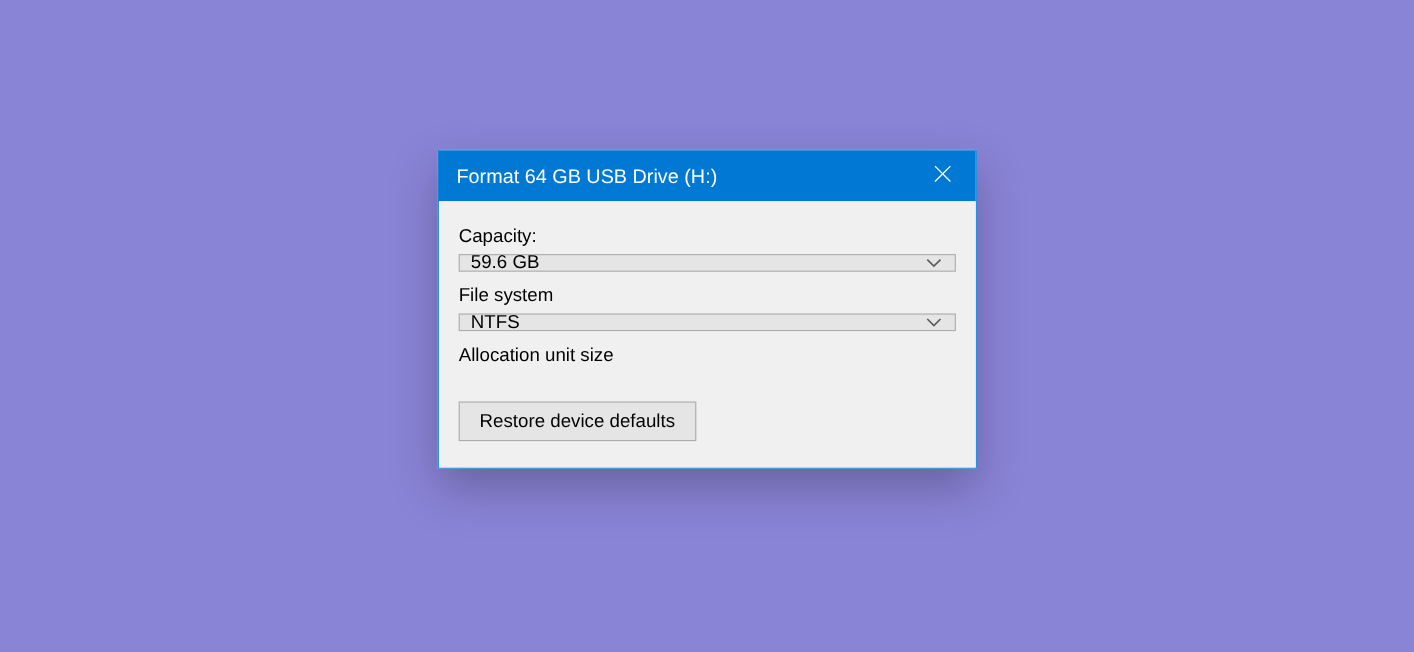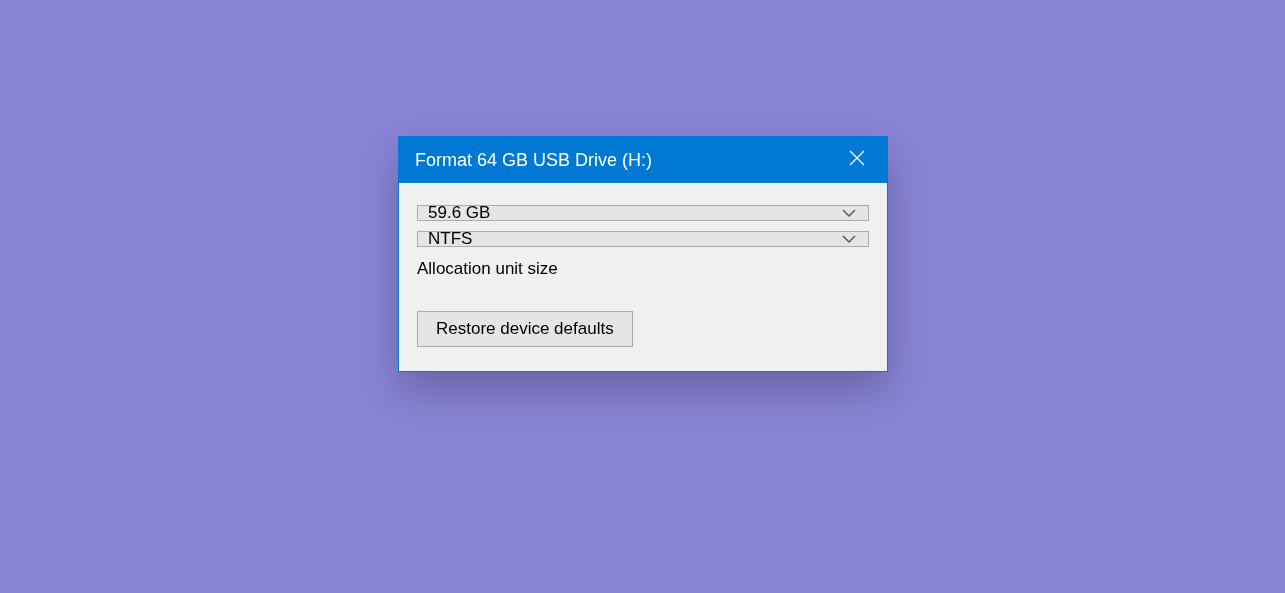--- a/index.html
+++ b/index.html
@@ -120,29 +120,31 @@
       <span>
         <svg viewBox="0 0 16 16">
             <line x1="1" y1="1" x2="15" y2="15"></line>
             <line x1="15" y1="1" x2="1" y2="15"></line>
           </svg>
       </span>
     </div>
   </div>
   <div class="content">
 
+    <div class="field-label">Capacity:</div>
     <div class="combo">
       <span class="combo-value">59.6 GB</span>
       <span class="combo-chevron">
         <svg viewBox="0 0 14 10">
             <polyline points="1,2 7,8 13,2"></polyline>
           </svg>
       </span>
     </div>
 
+    <div class="field-label">File system</div>
     <div class="combo">
       <span class="combo-value">NTFS</span>
       <span class="combo-chevron">
         <svg viewBox="0 0 14 10">
             <polyline points="1,2 7,8 13,2"></polyline>
           </svg>
       </span>
     </div>
 
     <div class="field-label">Allocation unit size</div>

